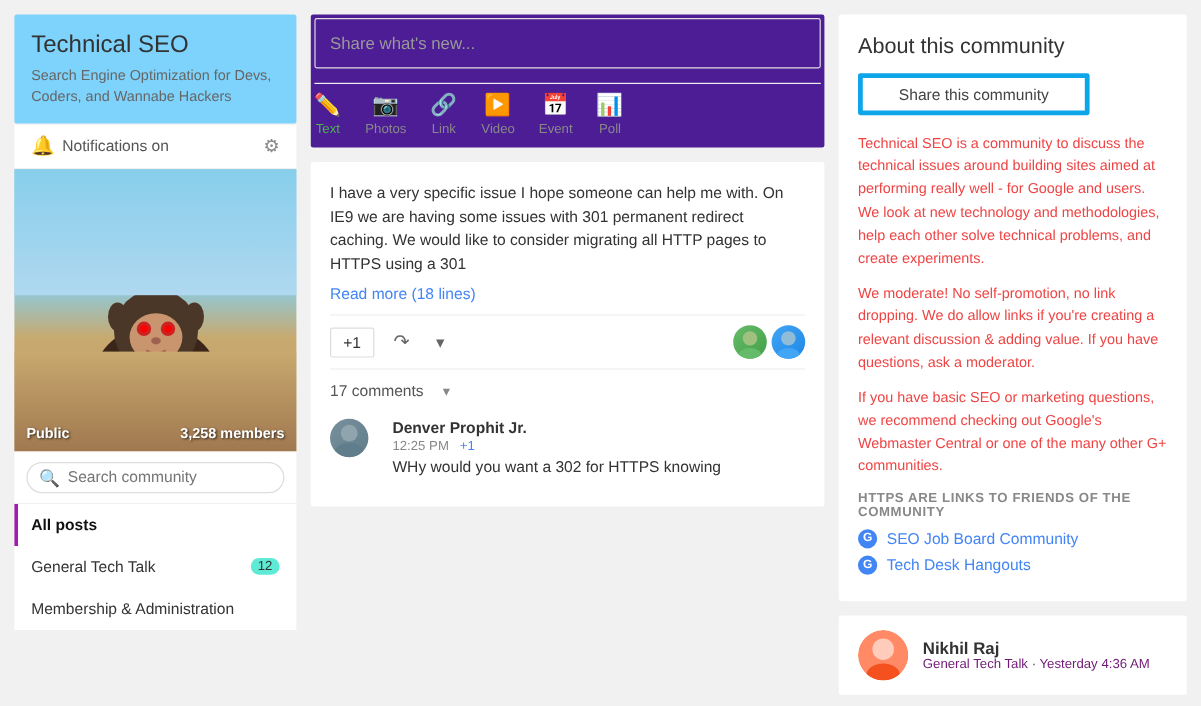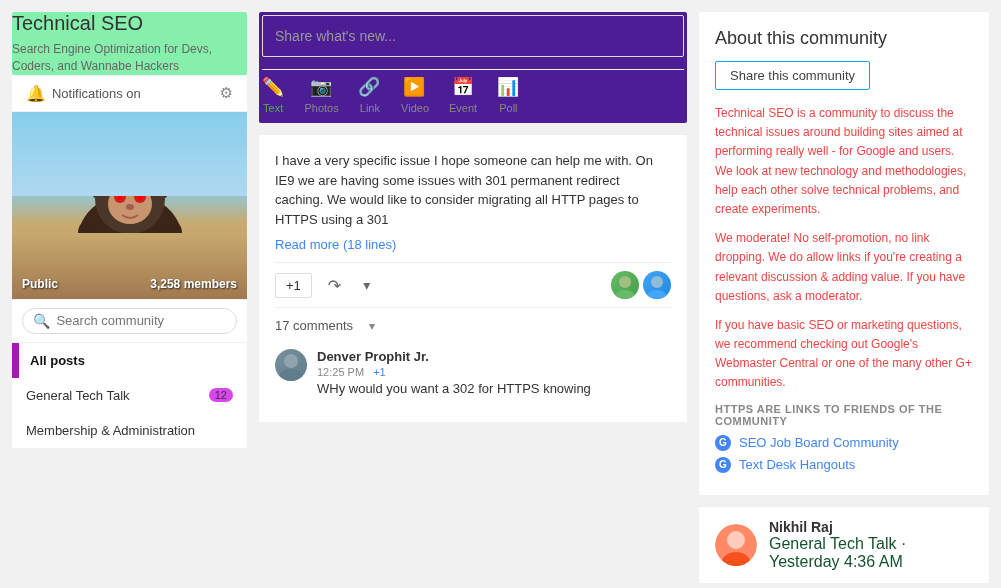--- a/index.html
+++ b/index.html
@@ -14,22 +14,22 @@
       gap: 12px;
       padding: 12px;
       max-width: 1001px;
     }
     
     .sidebar {
       width: 235px;
       flex-shrink: 0;
     }
     .sidebar-header {
-      background: #86efac;
-      padding: 0;
+      background: #7dd3fc;
+      padding: 14px;
       border-radius: 2px;
     }
     .sidebar-title {
       font-size: 20px;
       font-weight: 400;
       color: #333;
       margin-bottom: 6px;
     }
     .sidebar-desc {
       font-size: 12px;
@@ -55,21 +55,21 @@
       color: #e74c3c;
       font-size: 16px;
     }
     .gear-icon {
       color: #888;
       font-size: 15px;
       cursor: pointer;
     }
     .sidebar-cover {
       width: 235px;
-      height: 187px;
+      height: 235px;
       background: linear-gradient(to bottom, #87CEEB 40%, #c8a96e 60%, #b8956a 100%);
       position: relative;
       overflow: hidden;
       margin-top: 1px;
     }
     .cover-github-mascot {
       position: absolute;
       bottom: 20px;
       left: 50%;
       transform: translateX(-50%);
@@ -123,26 +123,26 @@
       padding: 10px 14px;
       cursor: pointer;
       display: flex;
       align-items: center;
       justify-content: space-between;
       font-size: 13px;
       color: #333;
     }
     .nav-item.active {
       font-weight: bold;
-      border-left: 7px solid #a21caf;
+      border-left: 3px solid #a21caf;
       padding-left: 11px;
       color: #111;
     }
     .nav-badge {
-      background: #d946ef;
+      background: #5eead4;
       color: #333;
       font-size: 11px;
       border-radius: 10px;
       padding: 1px 6px;
     }
     
     .main {
       flex: 1;
       min-width: 0;
     }
@@ -283,21 +283,21 @@
       margin-top: 8px;
       cursor: pointer;
     }
     .comments-count {
       font-size: 13px;
       color: #555;
     }
     .expand-icon { color: #888; font-size: 12px; }
     .comment-item {
       display: flex;
-      gap: 10px;
+      gap: 20px;
       padding: 8px 0;
     }
     .comment-avatar {
       width: 32px;
       height: 32px;
       border-radius: 50%;
       flex-shrink: 0;
       overflow: hidden;
     }
     .comment-author {
@@ -326,24 +326,24 @@
       padding: 16px;
       margin-bottom: 12px;
     }
     .about-title {
       font-size: 18px;
       font-weight: 400;
       color: #333;
       margin-bottom: 12px;
     }
     .share-community-btn {
-      border: 1px solid #0ea5e9;
-      background: #fff;
-      border-radius: 2px;
-      padding: 6px 14px;
+      border: 4px solid #0ea5e9;
+      background: #fff;
+      border-radius: 2px;
+      padding: 6px 30px;
       font-size: 13px;
       cursor: pointer;
       color: #444;
       margin-bottom: 14px;
     }
     .about-text {
       font-size: 12px;
       color: #ef4444;
       line-height: 1.6;
       margin-bottom: 10px;
@@ -394,22 +394,22 @@
       border-radius: 50%;
       overflow: hidden;
       flex-shrink: 0;
     }
     .member-name {
       font-weight: bold;
       font-size: 14px;
       color: #333;
     }
     .member-meta {
-      font-size: 16px;
-      color: #14532d;
+      font-size: 11px;
+      color: #701a75;
     }
 
     
     .avatar-nathan { background: linear-gradient(135deg, #8d6e63, #795548); }
     .avatar-denver { background: linear-gradient(135deg, #78909c, #607d8b); }
     .avatar-user1 { background: linear-gradient(135deg, #66bb6a, #43a047); }
     .avatar-user2 { background: linear-gradient(135deg, #42a5f5, #1e88e5); }
   </style>
 </head>
 <body>
@@ -596,21 +596,21 @@
       <div class="about-text">Technical SEO is a community to discuss the technical issues around building sites aimed at performing really well - for Google and users. We look at new technology and methodologies, help each other solve technical problems, and create experiments.</div>
       <div class="about-text">We moderate! No self-promotion, no link dropping. We do allow links if you're creating a relevant discussion &amp; adding value. If you have questions, ask a moderator.</div>
       <div class="about-text">If you have basic SEO or marketing questions, we recommend checking out Google's Webmaster Central or one of the many other G+ communities.</div>
       <div class="friends-title">HTTPS ARE LINKS TO FRIENDS OF THE COMMUNITY</div>
       <a class="community-link">
         <span class="g-icon">G</span>
         <span>SEO Job Board Community</span>
       </a>
       <a class="community-link">
         <span class="g-icon">G</span>
-        <span>Text Desk Hangouts</span>
+        <span>Tech Desk Hangouts</span>
       </a>
     </div>
 
     <div class="member-card">
       <div class="member-header">
         <div class="member-avatar">
           <svg viewBox="0 0 42 42" width="42" height="42" xmlns="http://www.w3.org/2000/svg">
             <circle cx="21" cy="21" r="21" fill="#ff8a65"></circle>
             <circle cx="21" cy="16" r="9" fill="#ffccbc"></circle>
             <ellipse cx="21" cy="38" rx="14" ry="10" fill="#f4511e"></ellipse>

